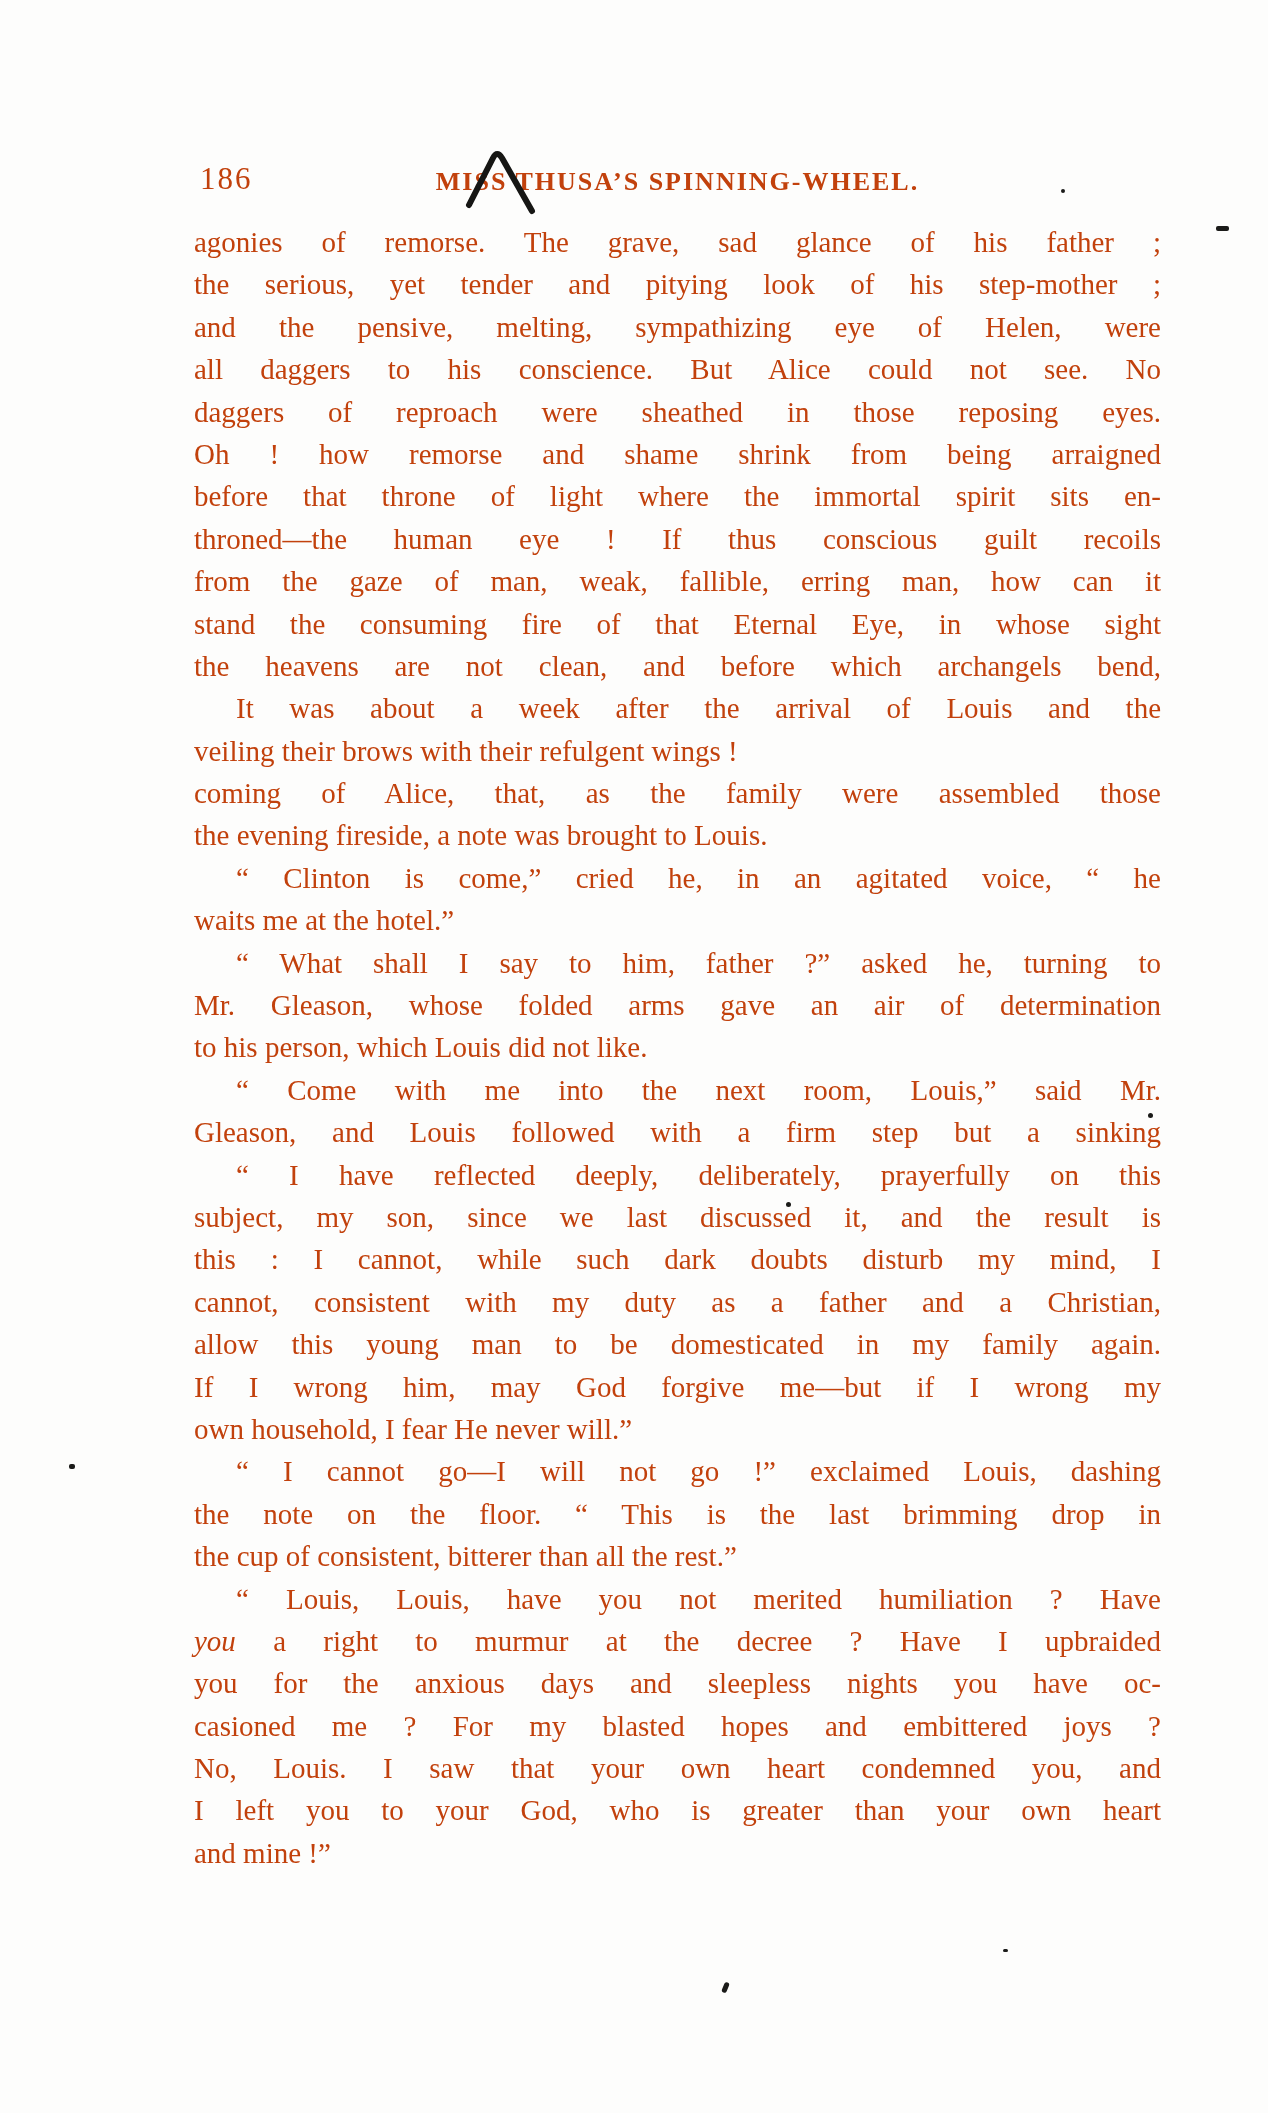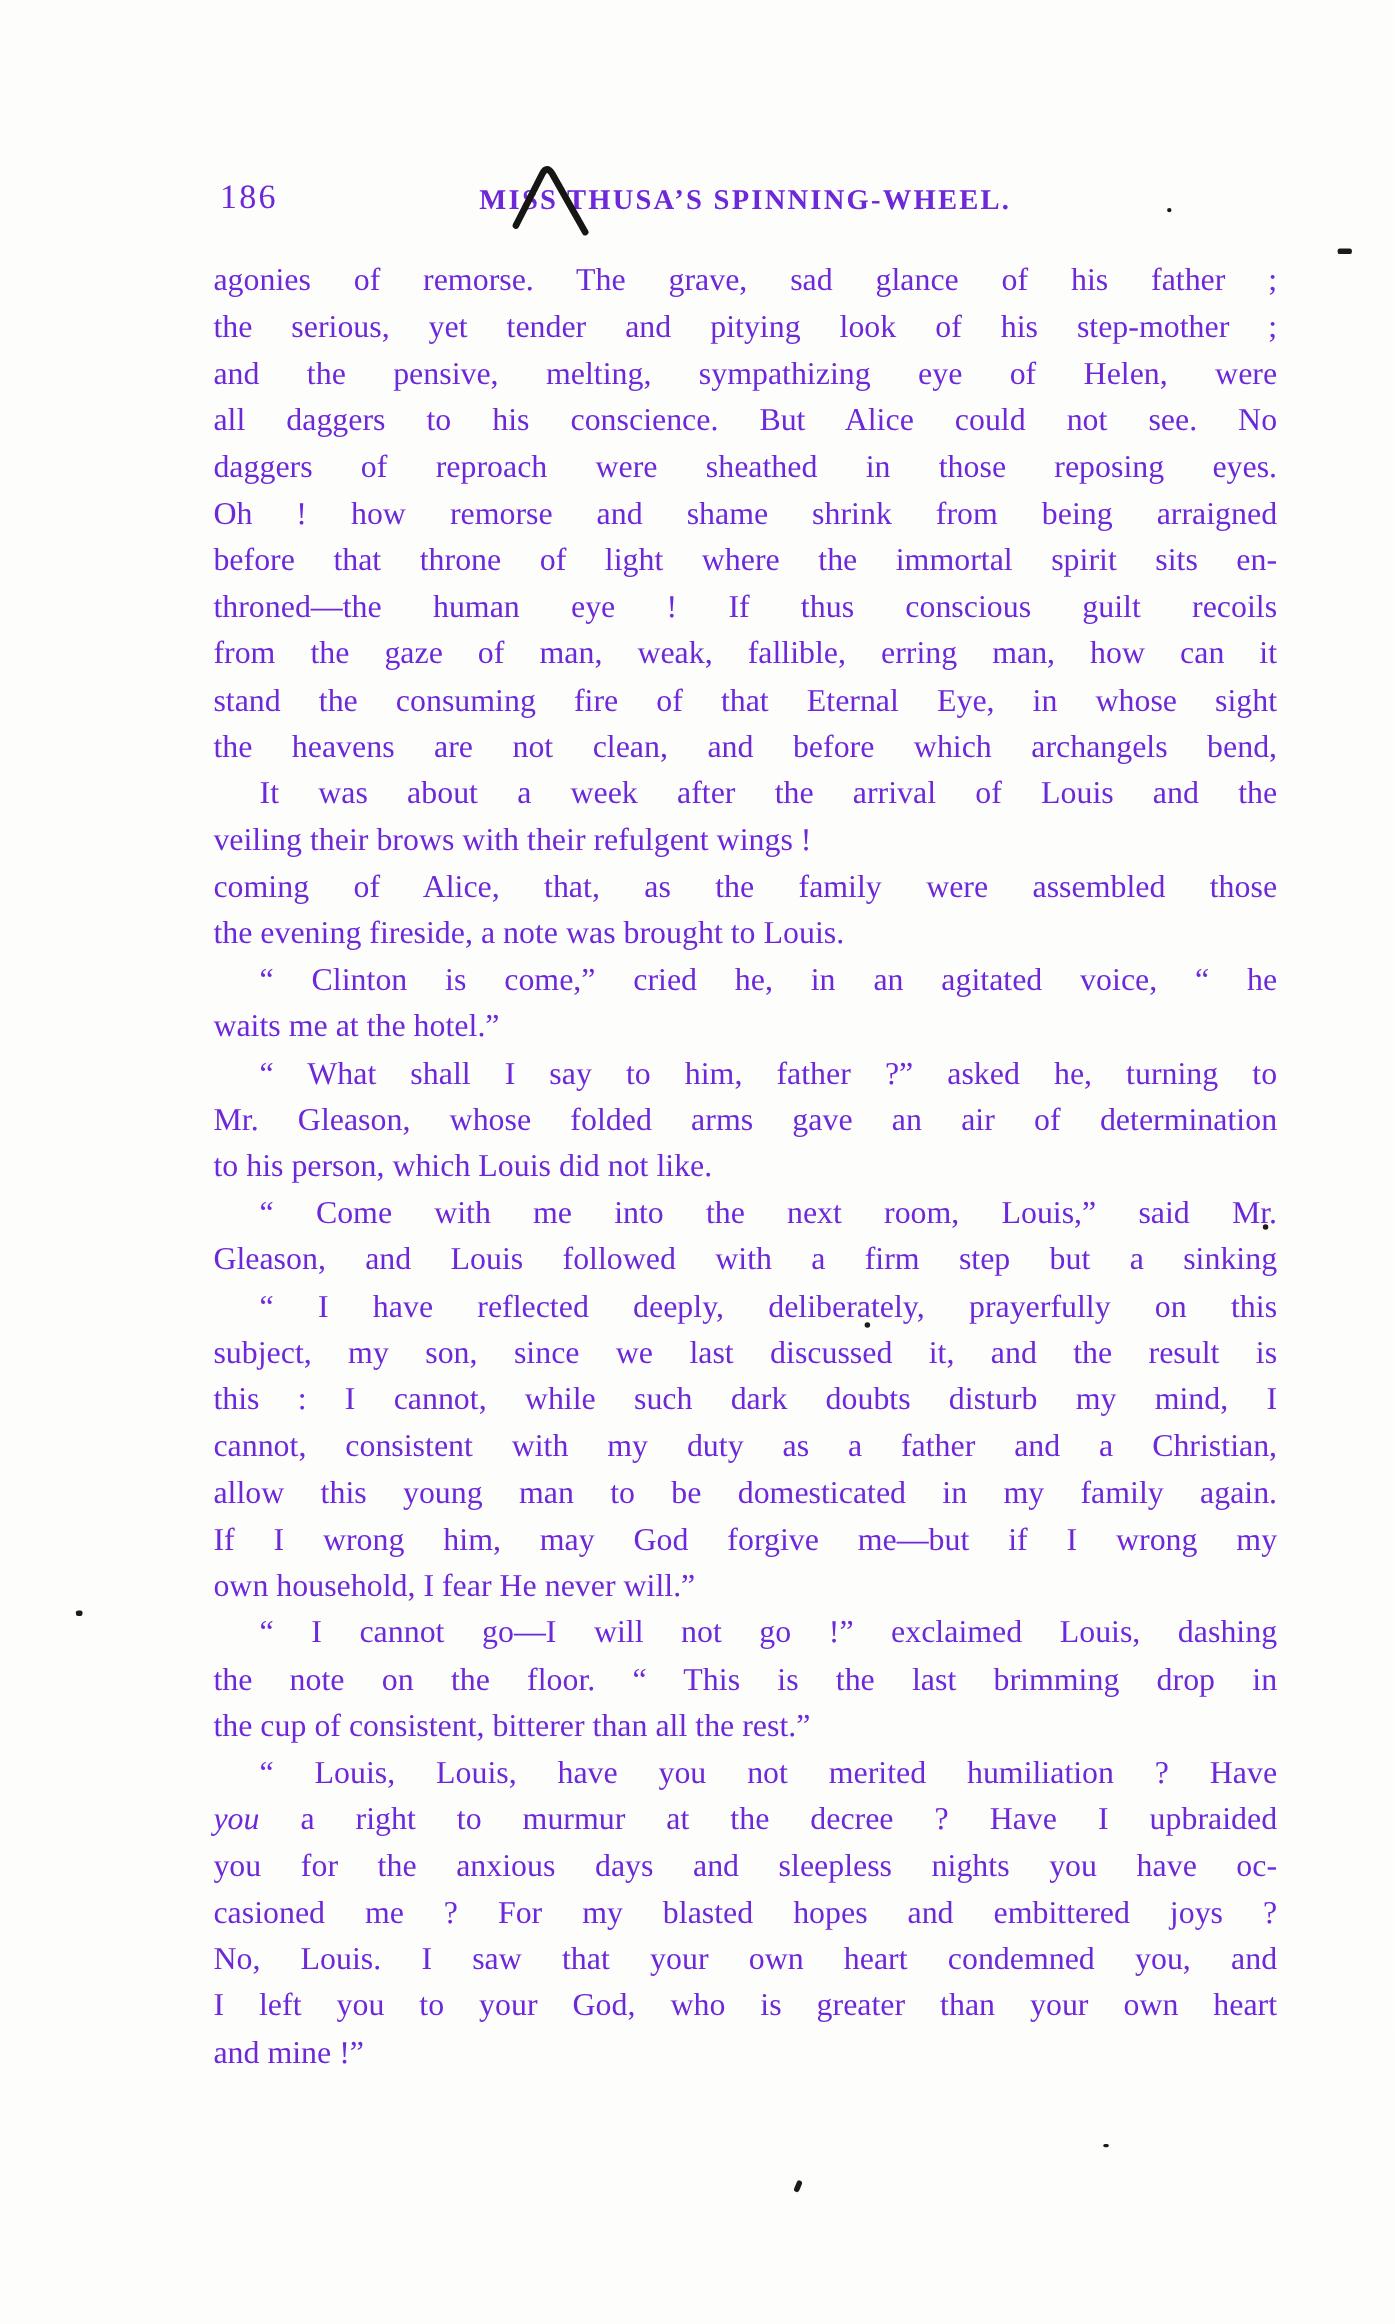--- a/index.html
+++ b/index.html
@@ -5,21 +5,21 @@
   html, body {
     margin: 0;
     padding: 0;
     background: #ffffff;
   }
   .page {
     position: relative;
     width: 1268px;
     height: 2113px;
     background: #fdfdfc;
-    color: #6d28d9;
+    color: #c2410c;
     font-family: "Liberation Serif", "DejaVu Serif", serif;
     overflow: hidden;
   }
   .pagenum {
     position: absolute;
     left: 200px;
     top: 161px;
     font-size: 31px;
     letter-spacing: 2px;
   }
@@ -30,21 +30,21 @@
     width: 967px;
     text-align: center;
     font-size: 26px;
     font-weight: bold;
     letter-spacing: 2px;
     white-space: nowrap;
   }
   .text-block {
     position: absolute;
     left: 194px;
-    top: 234px;
+    top: 221px;
     width: 967px;
     font-size: 29px;
   }
   .line {
     height: 42.4px;
     line-height: 42.4px;
     white-space: nowrap;
     text-align: justify;
     text-align-last: justify;
   }

